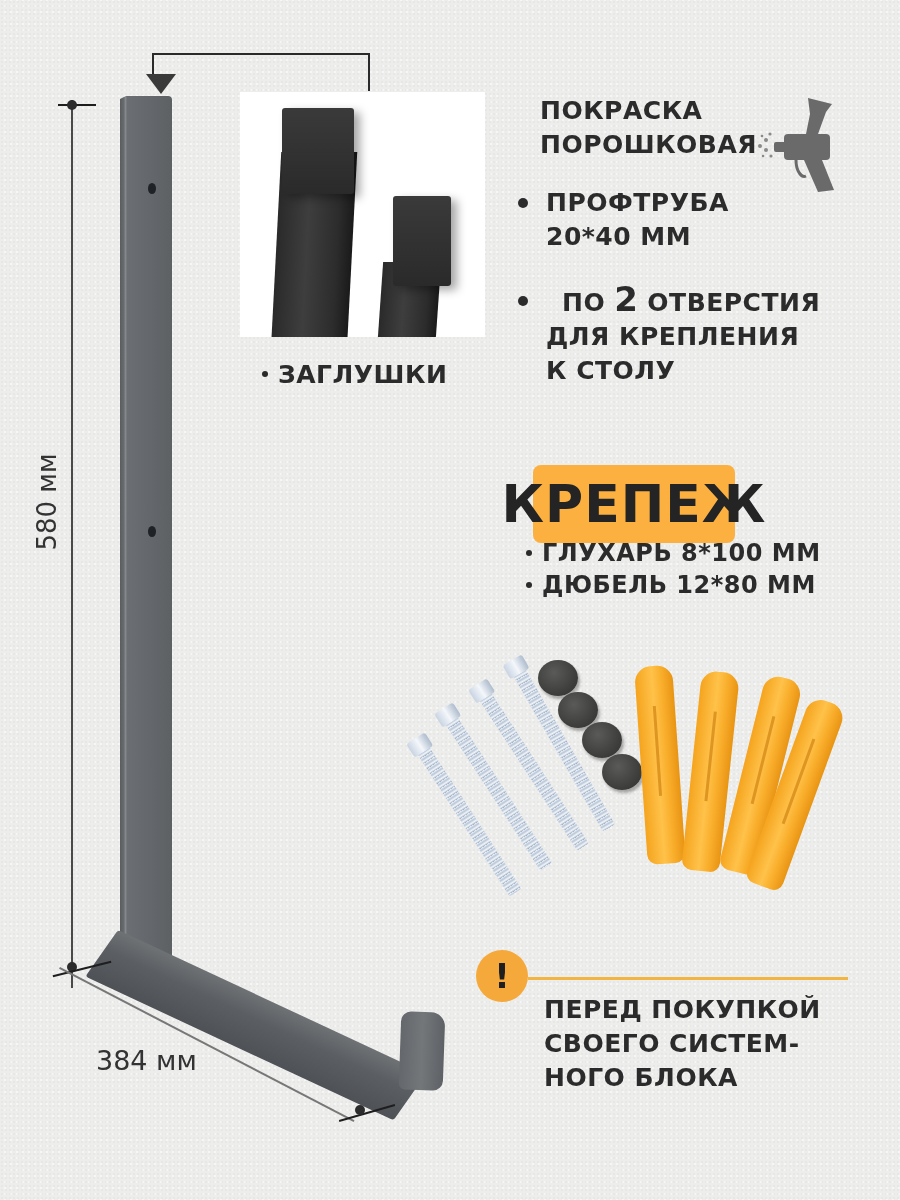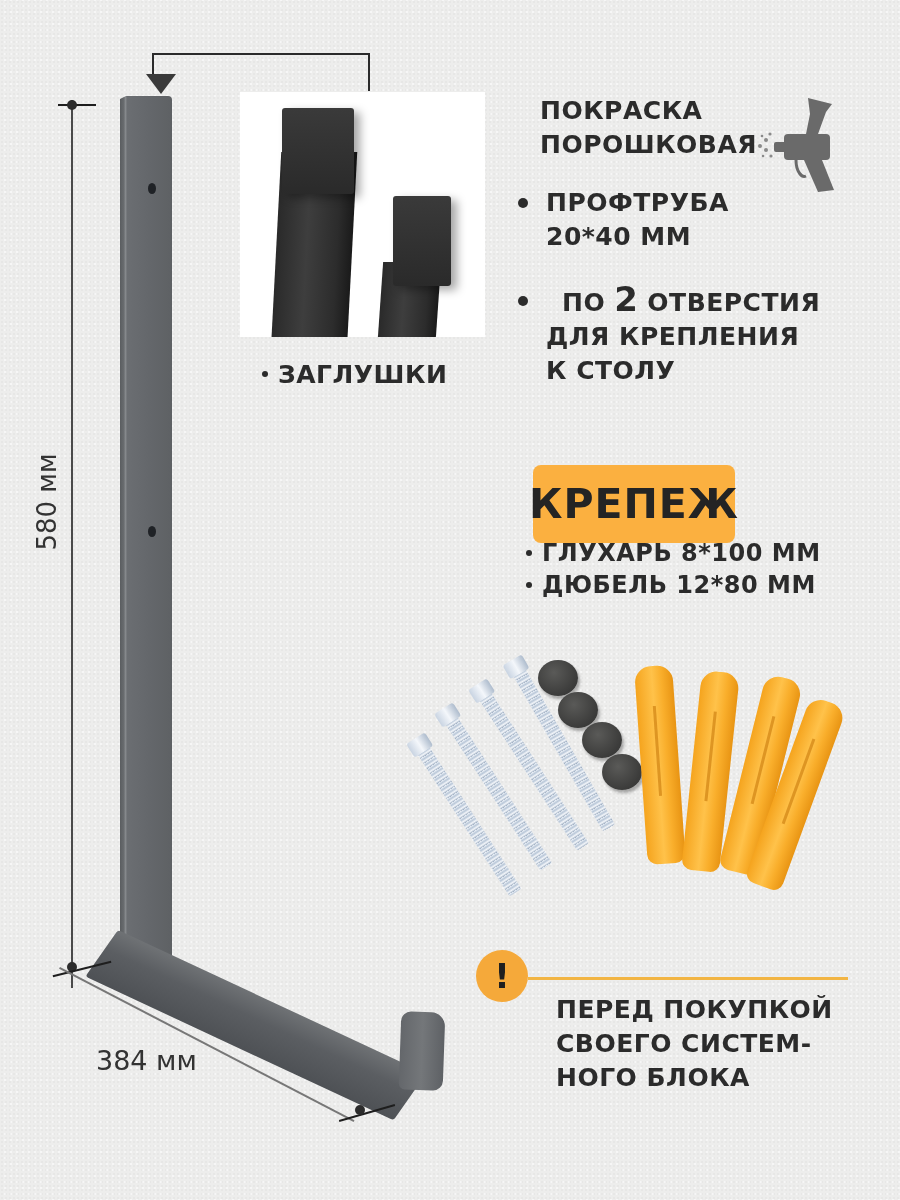--- a/index.html
+++ b/index.html
@@ -76,21 +76,21 @@
   .bullet-row { display: flex; align-items: flex-start; }
   .bullet-dot { width: 10px; height: 10px; border-radius: 50%; background: #2b2b2b; margin-top: 12px; margin-right: 18px; flex: 0 0 auto; }
   .bullet-dot.small { width: 6px; height: 6px; margin-top: 13px; margin-right: 10px; }
   .big-num { font-size: 34px; font-weight: 700; line-height: 30px; }
 
   .badge {
     left: 533px; top: 465px; width: 202px; height: 78px;
     background: #fbb040;
     border-radius: 8px;
     display: flex; align-items: center; justify-content: center;
-    font-size: 41px; font-weight: 800; color: #242424;
+    font-size: 52px; font-weight: 800; color: #242424;
     letter-spacing: 1px;
   }
 
   
   .screw {
     position: absolute;
     width: 14px;
     background: repeating-linear-gradient(180deg, #e8eef5 0px, #b9c7d8 2px, #f3f6fa 4px, #a4b3c6 6px);
     border-radius: 2px;
     transform-origin: 50% 0;
@@ -117,21 +117,21 @@
   }
 
   
   .warn-circle {
     left: 476px; top: 950px; width: 52px; height: 52px; border-radius: 50%;
     background: #f5a93a;
     display: flex; align-items: center; justify-content: center;
     font-size: 34px; font-weight: 900; color: #1f1f1f;
   }
   .warn-line { left: 528px; top: 977px; width: 320px; height: 3px; background: #f2b544; }
-  .warn-text { left: 544px; top: 993px; font-size: 25px; line-height: 34px; margin-left: 12px; }
+  .warn-text { left: 544px; top: 993px; font-size: 25px; line-height: 34px; }
 
   .spray-gun { left: 756px; top: 96px; width: 94px; height: 96px; }
 </style>
 </head>
 <body>
 
 <div class="abs" style="left:0;top:0;width:480px;height:1130px;">
   <div class="abs bracket-vert"></div>
   <div class="abs bracket-hole" style="left:148px;top:183px;"></div>
   <div class="abs bracket-hole" style="left:148px;top:526px;"></div>

